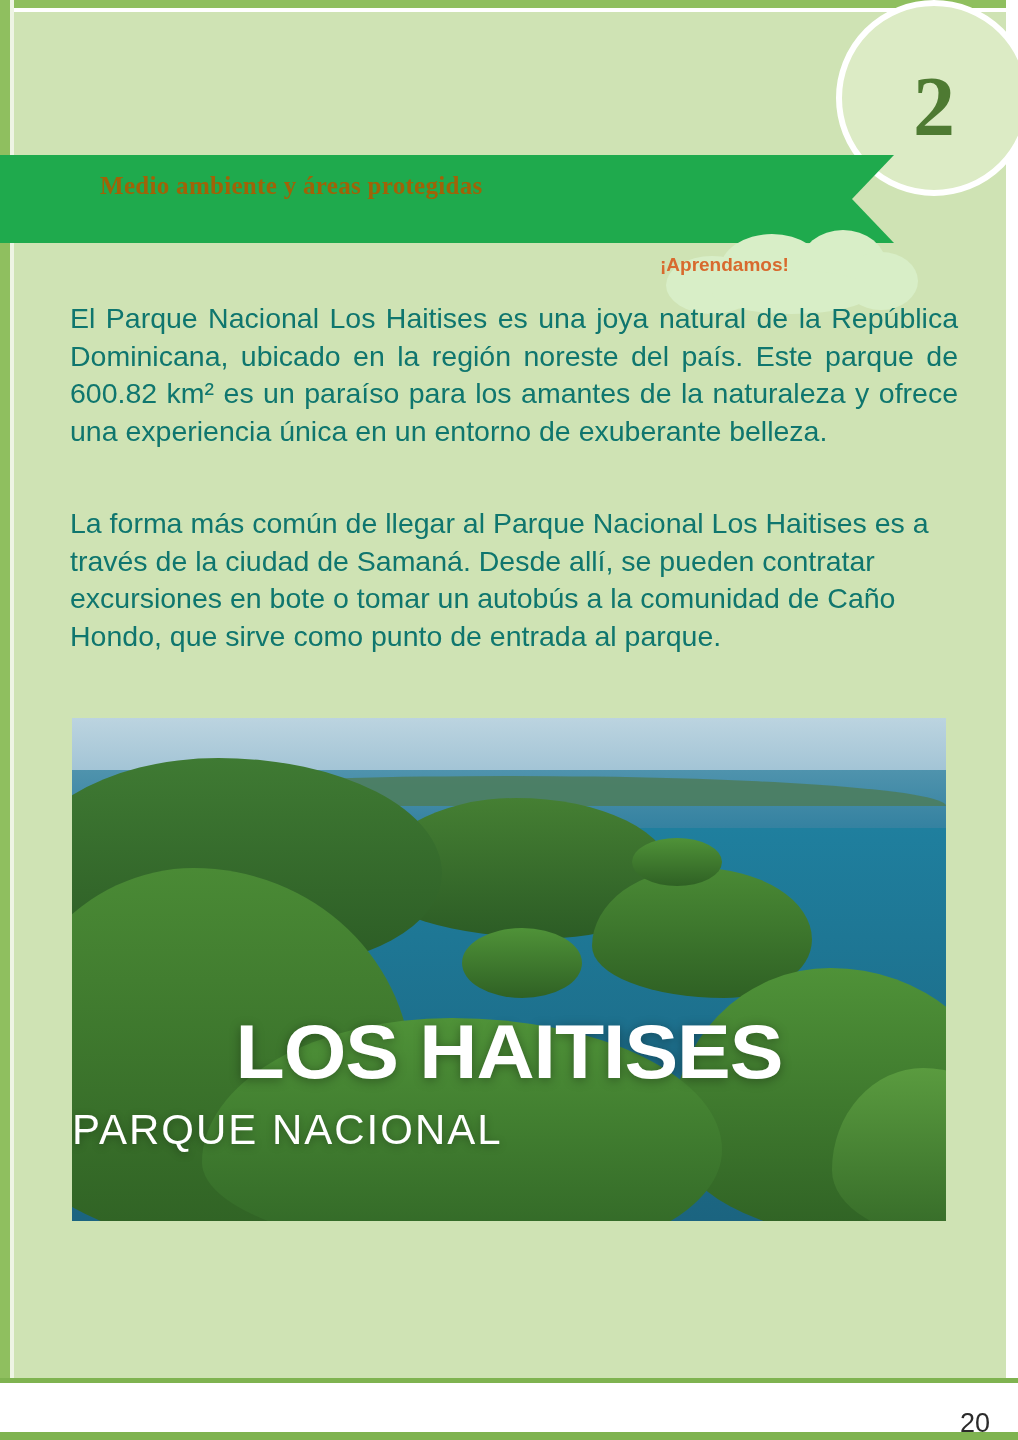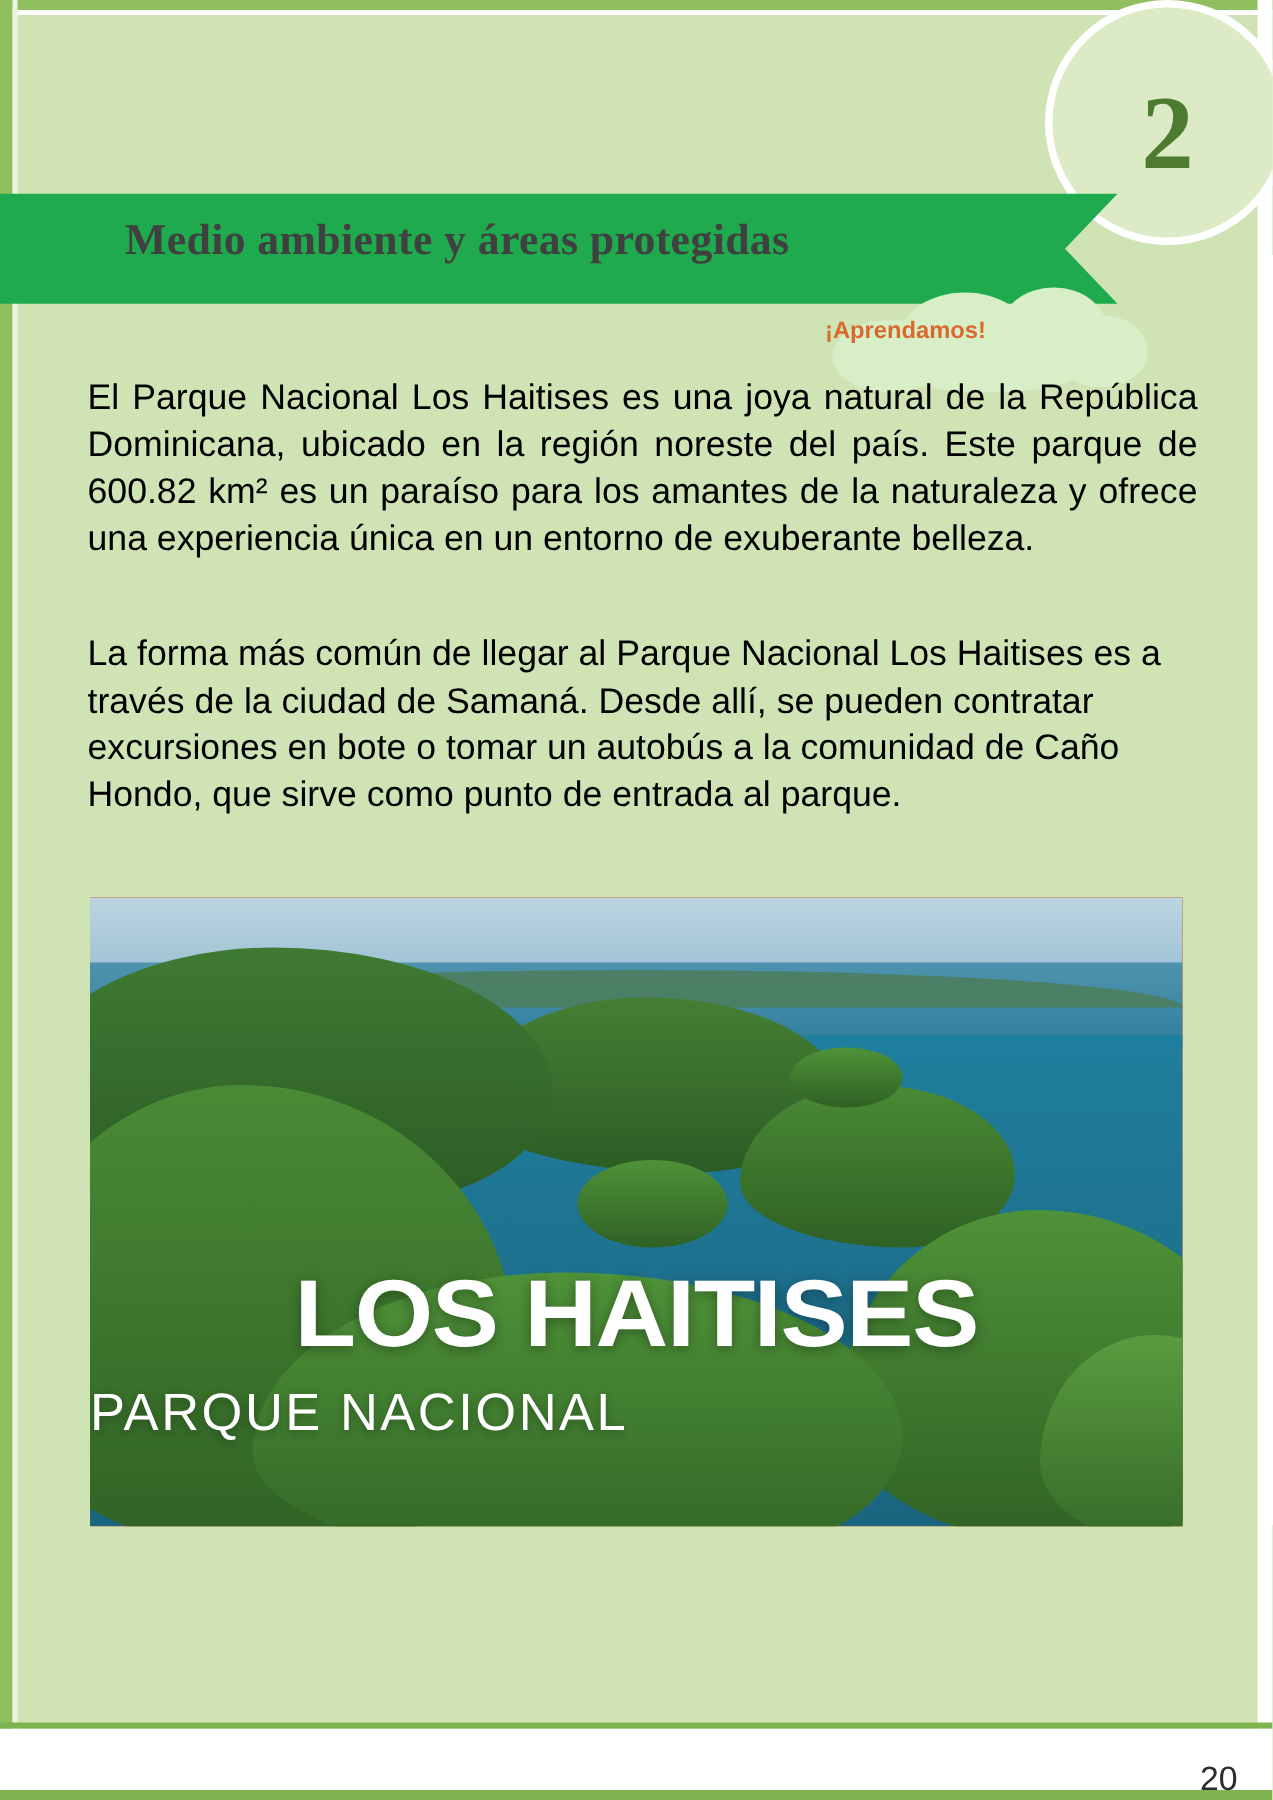--- a/index.html
+++ b/index.html
@@ -114,22 +114,22 @@
     border-top: 44px solid #1faa4d;
     border-bottom: 44px solid #1faa4d;
     border-right: 42px solid transparent;
   }
   .banner-title {
     position: absolute;
     left: 100px;
     top: 172px;
     font-family: "Liberation Serif", serif;
     font-weight: bold;
-    font-size: 35px;
-    color: #404040;
+    font-size: 25px;
+    color: #a16207;
     letter-spacing: 0.3px;
   }
 
   
   .cloud {
     position: absolute;
     left: 660px;
     top: 228px;
     width: 262px;
     height: 86px;
@@ -155,21 +155,21 @@
     color: #d86a2e;
   }
 
   
   .body-text {
     position: absolute;
     left: 70px;
     width: 888px;
     font-family: "Liberation Sans", sans-serif;
     font-size: 28.5px;
-    color: #000000;
+    color: #0f766e;
     line-height: 1.32;
     margin-top: 11px;
   }
   #para1 {
     top: 289px;
     text-align: justify;
     text-justify: inter-word;
   }
   #para2 {
     top: 494px;
@@ -177,21 +177,21 @@
   }
 
   
   .photo {
     position: absolute;
     left: 72px;
     top: 718px;
     width: 874px;
     height: 503px;
     overflow: hidden;
-    background: #c2410c;
+    background: #701a75;
   }
   .sky {
     position: absolute;
     left: 0; top: 0; width: 874px; height: 60px;
     background: linear-gradient(#bcd4e0, #9fc2d4);
   }
   .sea-far {
     position: absolute;
     left: 0; top: 52px; width: 874px; height: 70px;
     background: linear-gradient(#4f93ad, #2f7e9e);

